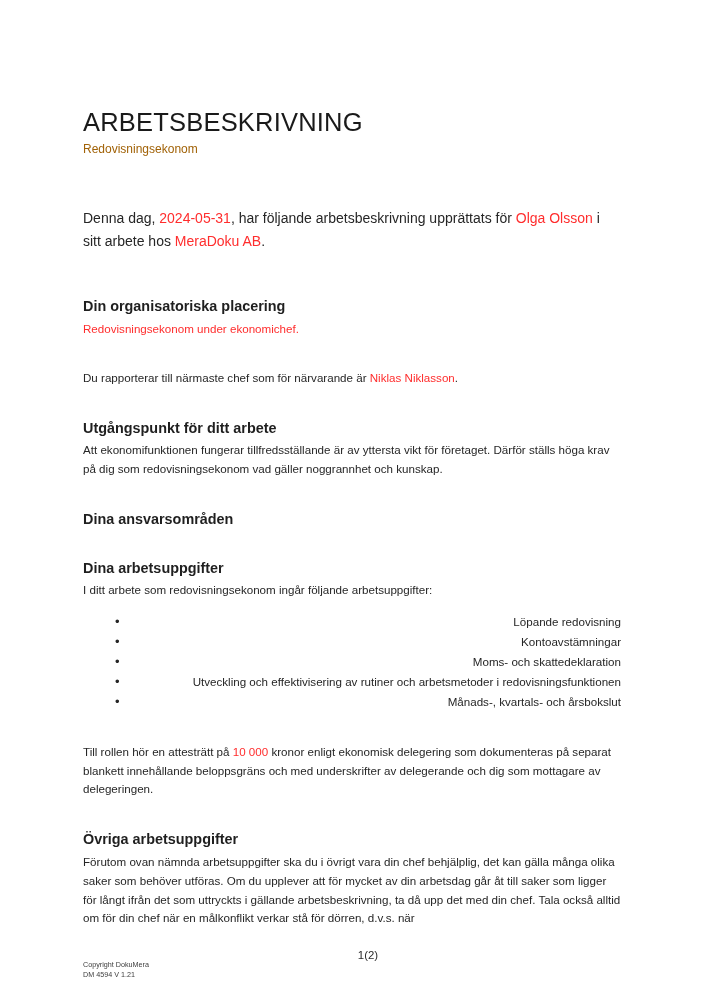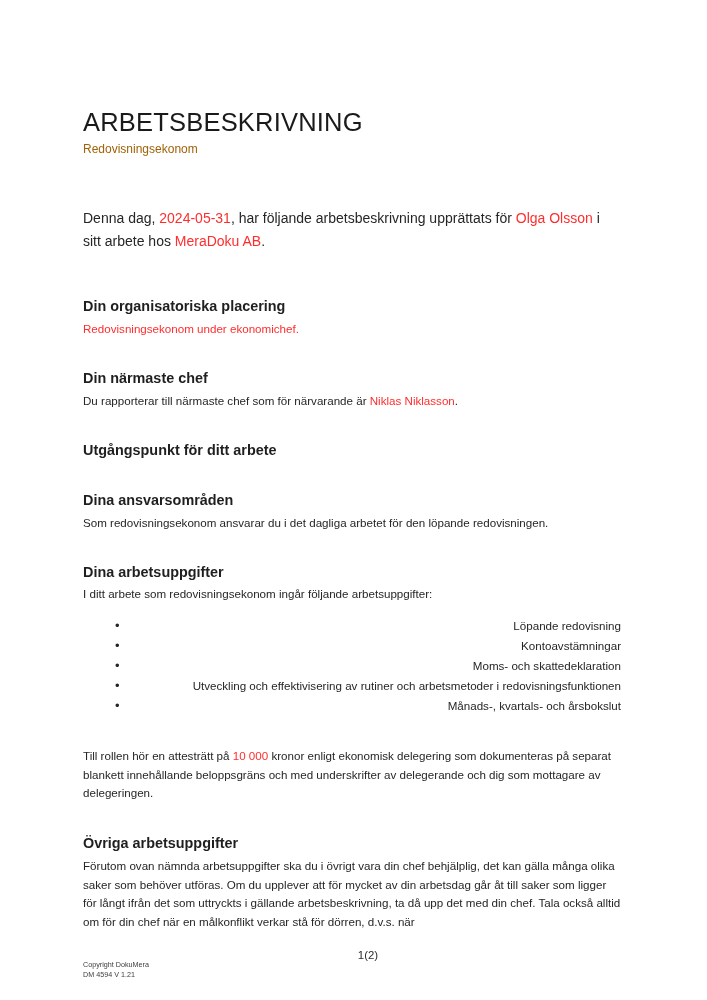--- a/index.html
+++ b/index.html
@@ -144,31 +144,30 @@
     <div class="doc-subtitle">Redovisningsekonom</div>
 
     <p class="intro"><span>Denna dag, </span><span class="red">2024-05-31</span><span>, har följande arbetsbeskrivning upprättats för </span><span class="red">Olga Olsson</span><span> i sitt arbete hos </span><span class="red">MeraDoku AB</span><span>.</span></p>
 
     <div class="section sec-org">
       <h2 class="section-heading">Din organisatoriska placering</h2>
       <p class="body-text red">Redovisningsekonom under ekonomichef.</p>
     </div>
 
     <div class="section sec-chef">
-      <h2 class="section-heading">Din närmaste chef</h2>
       <p class="body-text"><span>Du rapporterar till närmaste chef som för närvarande är </span><span class="red">Niklas Niklasson</span><span>.</span></p>
     </div>
 
     <div class="section sec-utg">
       <h2 class="section-heading">Utgångspunkt för ditt arbete</h2>
+      <p class="body-text">Att ekonomifunktionen fungerar tillfredsställande är av yttersta vikt för företaget. Därför ställs höga krav på dig som redovisningsekonom vad gäller noggrannhet och kunskap.</p>
     </div>
 
     <div class="section sec-ansvar">
       <h2 class="section-heading">Dina ansvarsområden</h2>
-      <p class="body-text">Som redovisningsekonom ansvarar du i det dagliga arbetet för den löpande redovisningen.</p>
     </div>
 
     <div class="section sec-arbets">
       <h2 class="section-heading">Dina arbetsuppgifter</h2>
       <p class="body-text">I ditt arbete som redovisningsekonom ingår följande arbetsuppgifter:</p>
       <ul class="task-list">
         <li>Löpande redovisning</li>
         <li>Kontoavstämningar</li>
         <li>Moms- och skattedeklaration</li>
         <li>Utveckling och effektivisering av rutiner och arbetsmetoder i redovisningsfunktionen</li>

